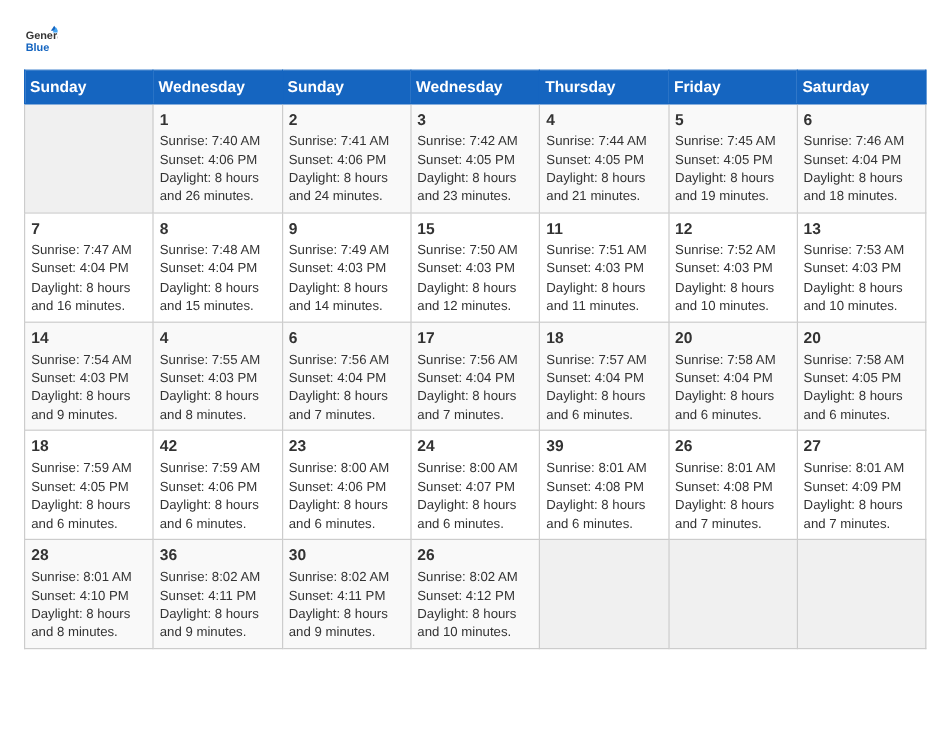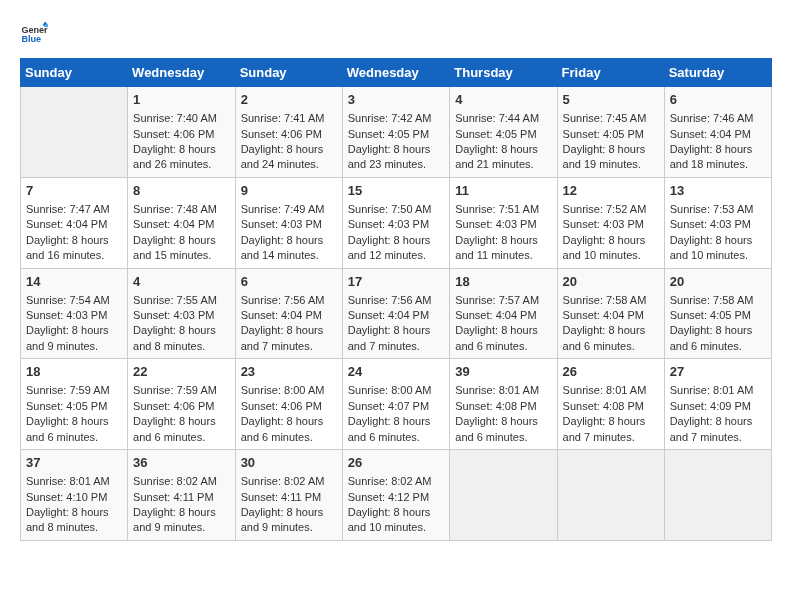--- a/index.html
+++ b/index.html
@@ -203,21 +203,21 @@
           <span class="day-number">20</span>
           <div class="day-info">Sunrise: 7:58 AM<br>Sunset: 4:05 PM<br>Daylight: 8 hours and 6 minutes.</div>
         </td>
       </tr>
       <tr>
         <td>
           <span class="day-number">18</span>
           <div class="day-info">Sunrise: 7:59 AM<br>Sunset: 4:05 PM<br>Daylight: 8 hours and 6 minutes.</div>
         </td>
         <td>
-          <span class="day-number">22</span>
+          <span class="day-number">42</span>
           <div class="day-info">Sunrise: 7:59 AM<br>Sunset: 4:06 PM<br>Daylight: 8 hours and 6 minutes.</div>
         </td>
         <td>
           <span class="day-number">23</span>
           <div class="day-info">Sunrise: 8:00 AM<br>Sunset: 4:06 PM<br>Daylight: 8 hours and 6 minutes.</div>
         </td>
         <td>
           <span class="day-number">24</span>
           <div class="day-info">Sunrise: 8:00 AM<br>Sunset: 4:07 PM<br>Daylight: 8 hours and 6 minutes.</div>
         </td>
@@ -229,21 +229,21 @@
           <span class="day-number">26</span>
           <div class="day-info">Sunrise: 8:01 AM<br>Sunset: 4:08 PM<br>Daylight: 8 hours and 7 minutes.</div>
         </td>
         <td>
           <span class="day-number">27</span>
           <div class="day-info">Sunrise: 8:01 AM<br>Sunset: 4:09 PM<br>Daylight: 8 hours and 7 minutes.</div>
         </td>
       </tr>
       <tr>
         <td>
-          <span class="day-number">37</span>
+          <span class="day-number">28</span>
           <div class="day-info">Sunrise: 8:01 AM<br>Sunset: 4:10 PM<br>Daylight: 8 hours and 8 minutes.</div>
         </td>
         <td>
           <span class="day-number">36</span>
           <div class="day-info">Sunrise: 8:02 AM<br>Sunset: 4:11 PM<br>Daylight: 8 hours and 9 minutes.</div>
         </td>
         <td>
           <span class="day-number">30</span>
           <div class="day-info">Sunrise: 8:02 AM<br>Sunset: 4:11 PM<br>Daylight: 8 hours and 9 minutes.</div>
         </td>

